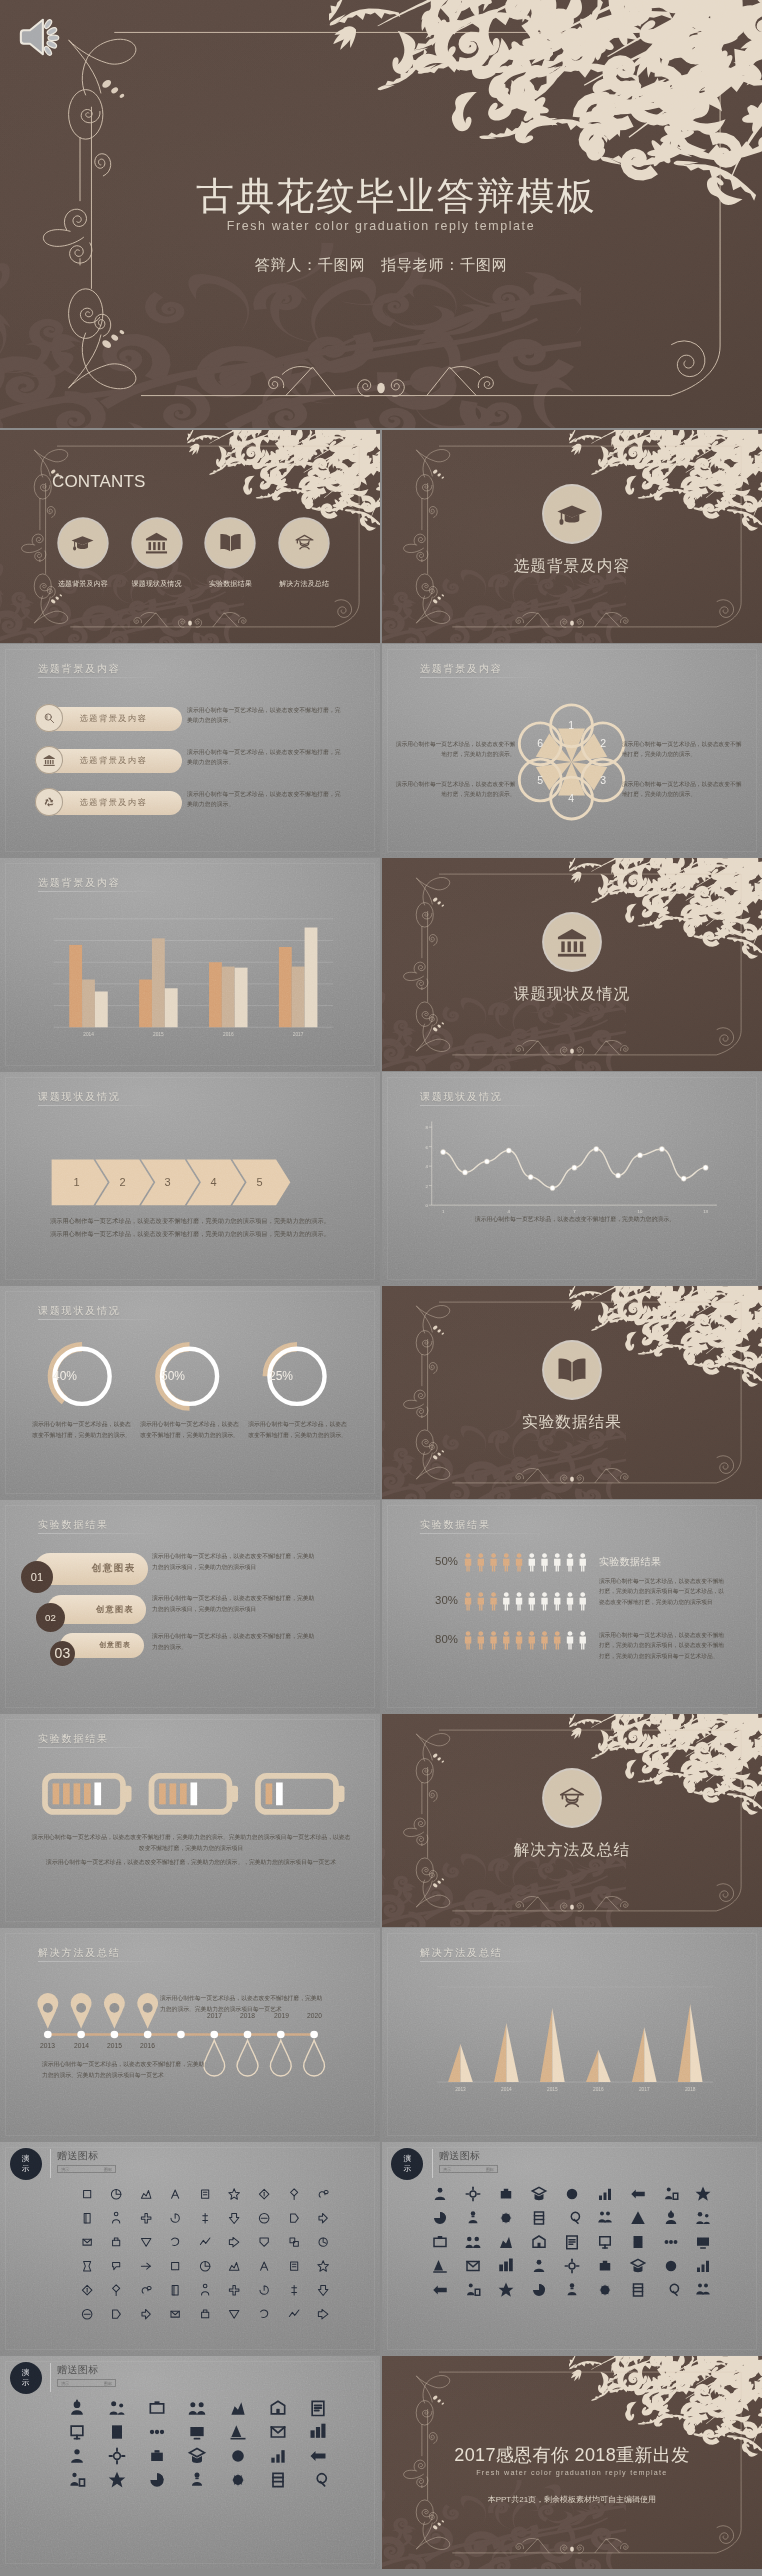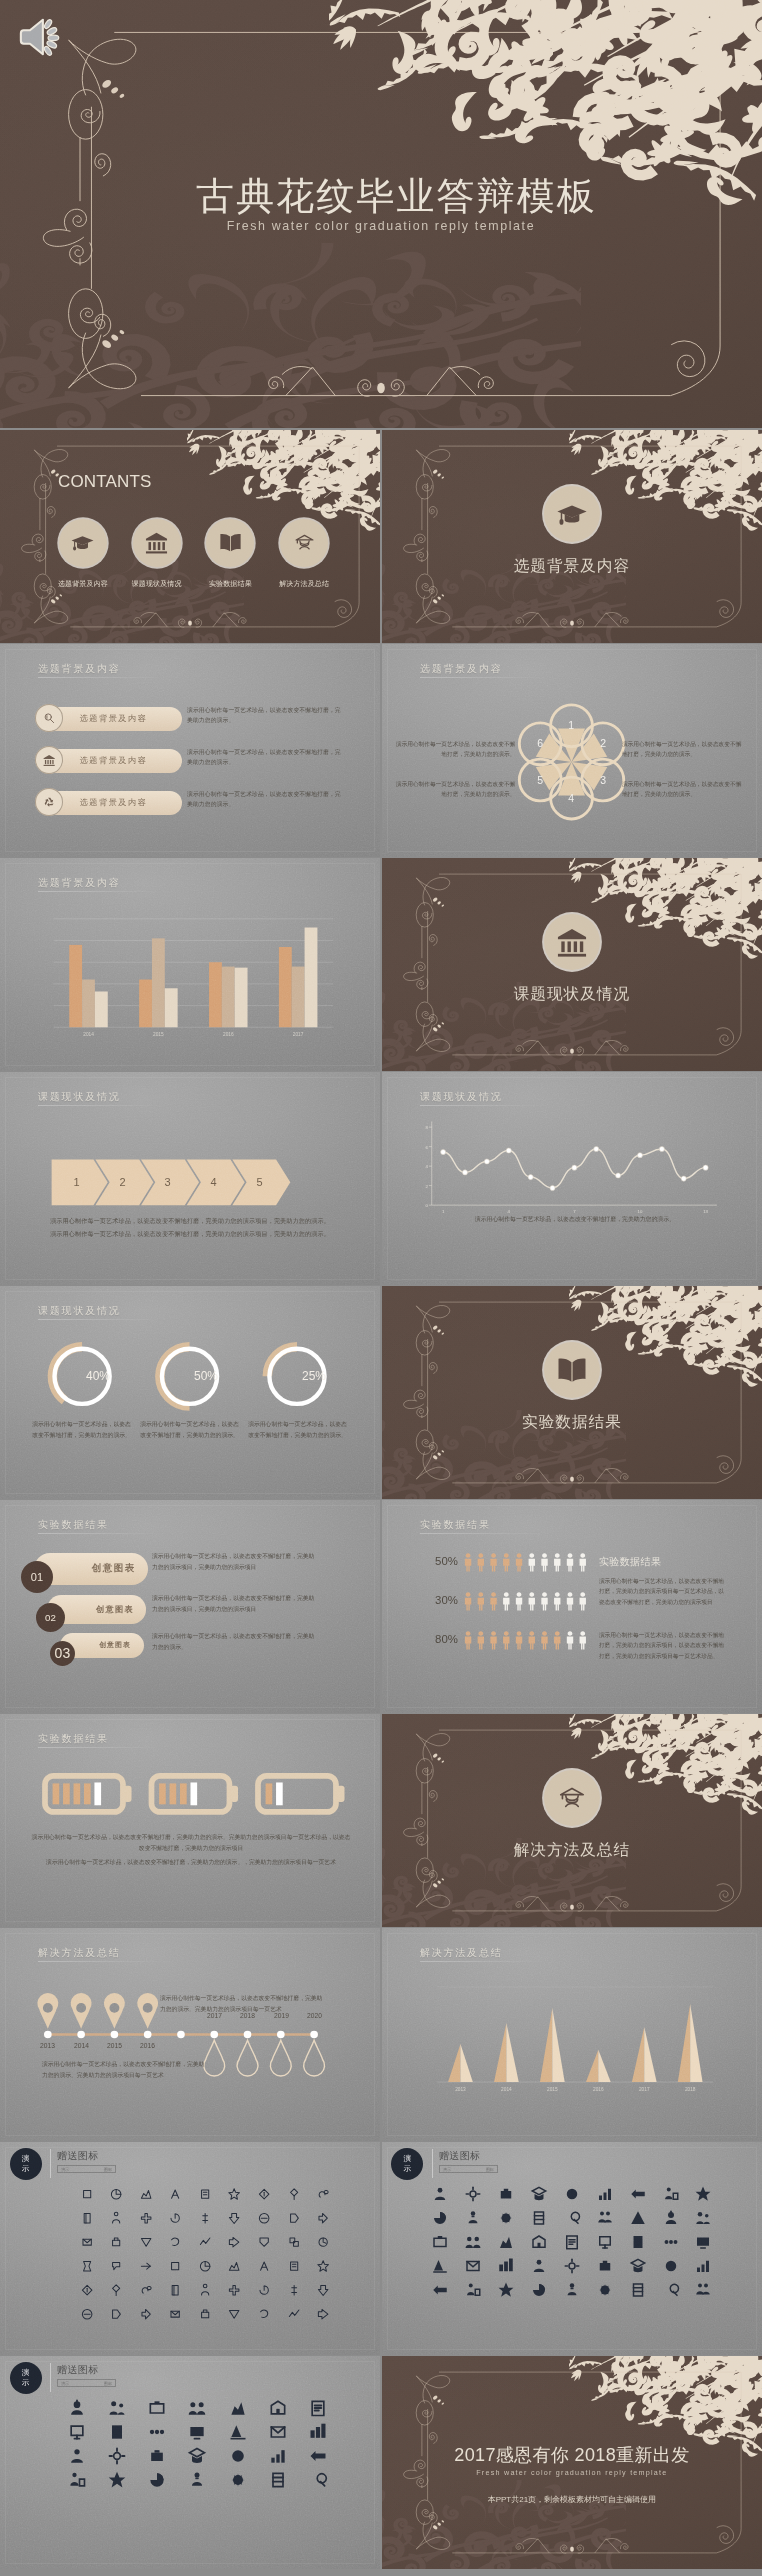--- a/index.html
+++ b/index.html
@@ -24,21 +24,21 @@
 .noiseb{position:absolute;inset:0;width:100%;height:100%;opacity:.10;mix-blend-mode:overlay;pointer-events:none;}
 svg.dmk{display:block;}
 .fil{position:absolute;inset:0;width:100%;height:100%;}
 
 
 .spk{position:absolute;left:15.2px;top:15.2px;width:50px;height:44px;}
 .cvtitle{position:absolute;left:0;right:0;top:171px;text-align:center;font-size:38px;color:#e9e2d6;letter-spacing:.055em;margin-left:31px;}
 .cvsub{position:absolute;left:0;right:0;top:219px;text-align:center;font-size:12.4px;color:#cbc1b4;letter-spacing:.13em;}
 .cvby{position:absolute;left:0;right:0;top:255px;text-align:center;font-size:15.2px;color:#ddd4c6;letter-spacing:.04em;}
 
-.cttl{position:absolute;left:58px;top:42px;font-size:17px;color:#e7dfd2;letter-spacing:.01em;}
+.cttl{position:absolute;left:52px;top:42px;font-size:17px;color:#e7dfd2;letter-spacing:.01em;}
 .ctrow{position:absolute;left:46px;top:89px;width:295px;display:flex;justify-content:space-between;}
 .ctitem{width:74px;text-align:center;}
 .ctcirc{width:48px;height:48px;margin:0 auto;border-radius:50%;background:#d2c4ae;
   display:flex;align-items:center;justify-content:center;box-shadow:0 0 0 1.7px rgba(248,244,236,.72);}
 .ctlab{display:block;margin-top:12.4px;font-size:7px;color:#e2d9cb;letter-spacing:.02em;white-space:nowrap;}
 
 .seccirc{position:absolute;left:50%;top:56px;width:56px;height:56px;margin-left:-28px;border-radius:50%;
   background:#d2c4ae;display:flex;align-items:center;justify-content:center;box-shadow:0 0 0 1.9px rgba(248,244,236,.75);}
 .sectitle{position:absolute;left:0;right:0;top:126px;text-align:center;font-size:15.7px;color:#ded5c7;letter-spacing:.06em;}
 
@@ -61,21 +61,21 @@
 .petalsvg{position:absolute;inset:0;width:100%;height:100%;}
 .petnum{position:absolute;width:30.5px;text-align:center;font-size:10.5px;color:#f2f0ec;}
 .pettxt{position:absolute;width:122px;font-size:5.7px;color:#4e4942;line-height:1.85;}
 .ta-r{text-align:right;} .ta-l{text-align:left;}
 
 .arrnum{position:absolute;top:104px;width:23px;text-align:center;font-size:11px;color:#6e5c49;}
 .arrtxt{position:absolute;left:0;right:0;text-align:center;font-size:6.1px;color:#4f4a43;letter-spacing:.02em;}
 
 .linecap{position:absolute;left:50px;width:286px;top:143px;text-align:center;font-size:5.9px;color:#4f4a43;}
 
-.dnlab{position:absolute;top:83px;width:57px;text-align:right;font-size:12px;color:#f3eee6;}
+.dnlab{position:absolute;top:83px;width:57px;text-align:left;font-size:12px;color:#f3eee6;}
 .dntxt{position:absolute;top:133px;width:99px;text-align:center;font-size:5.8px;color:#4e4942;line-height:1.85;}
 
 .numrow{position:absolute;}
 .numpill{position:absolute;top:0;background:linear-gradient(180deg,#eee0cd,#ddc9ae);
   display:flex;align-items:center;justify-content:flex-end;padding-right:12.4px;font-weight:bold;}
 .numlab{color:#7d6a56;letter-spacing:.16em;}
 .numcirc{position:absolute;left:0;top:8px;border-radius:50%;background:#4e3d35;color:#ece1d2;text-align:center;letter-spacing:.02em;}
 .numtxt{position:absolute;left:152px;width:164px;font-size:5.8px;color:#4e4942;line-height:1.9;}
 
 .pplpct{position:absolute;left:21px;width:55px;text-align:right;font-size:11.4px;color:#4d473f;}
@@ -397,20 +397,21 @@
           <g fill="#b9bbbe" stroke="#ece7dd" stroke-width="1.3">
             <ellipse cx="34.5" cy="9.5" rx="5.2" ry="2.6" transform="rotate(-57 34.5 9.5)"></ellipse>
             <ellipse cx="38.5" cy="17" rx="5.4" ry="2.8" transform="rotate(-29 38.5 17)"></ellipse>
             <ellipse cx="40" cy="24" rx="5.6" ry="2.9" transform="rotate(-1 40 24)"></ellipse>
             <ellipse cx="38.3" cy="30.8" rx="5.4" ry="2.8" transform="rotate(28 38.3 30.8)"></ellipse>
             <ellipse cx="34.3" cy="37.5" rx="5.2" ry="2.6" transform="rotate(56 34.3 37.5)"></ellipse>
           </g>
         </svg></div>
       <div class="cvtitle">古典花纹毕业答辩模板</div>
       <div class="cvsub">Fresh water color graduation reply template</div>
+      <div class="cvby">答辩人：千图网　指导老师：千图网</div>
       <svg class="noiseb" xmlns="http://www.w3.org/2000/svg" preserveAspectRatio="none" viewBox="0 0 800 449" width="762" height="428">
         <filter id="n4" x="0" y="0" width="100%" height="100%">
           <feTurbulence type="fractalNoise" baseFrequency="0.85" numOctaves="3" seed="4" stitchTiles="stitch"></feTurbulence>
           <feColorMatrix type="saturate" values="0"></feColorMatrix>
         </filter>
         <rect width="100%" height="100%" filter="url(#n4)" opacity=".45"></rect>
       </svg>
     </div>
     <div class="grid">
       <div class="slide half brown">

